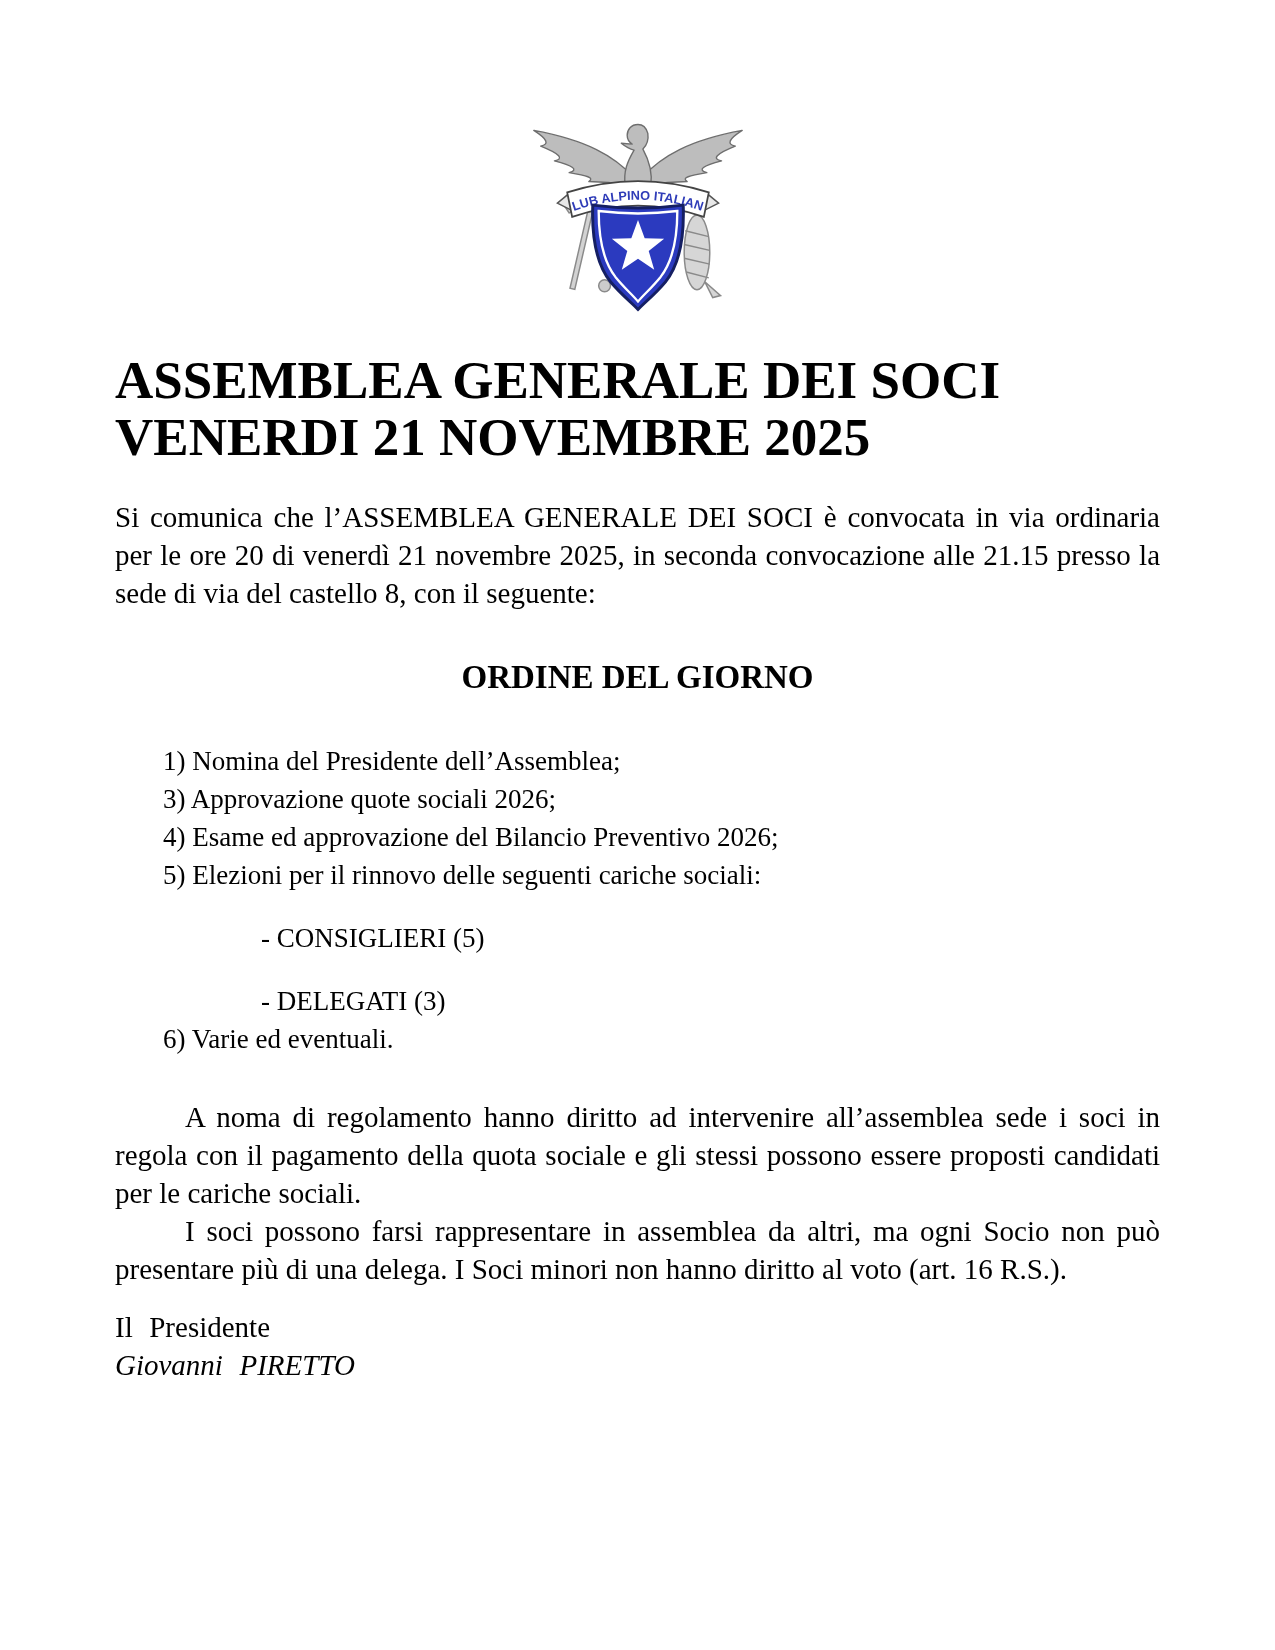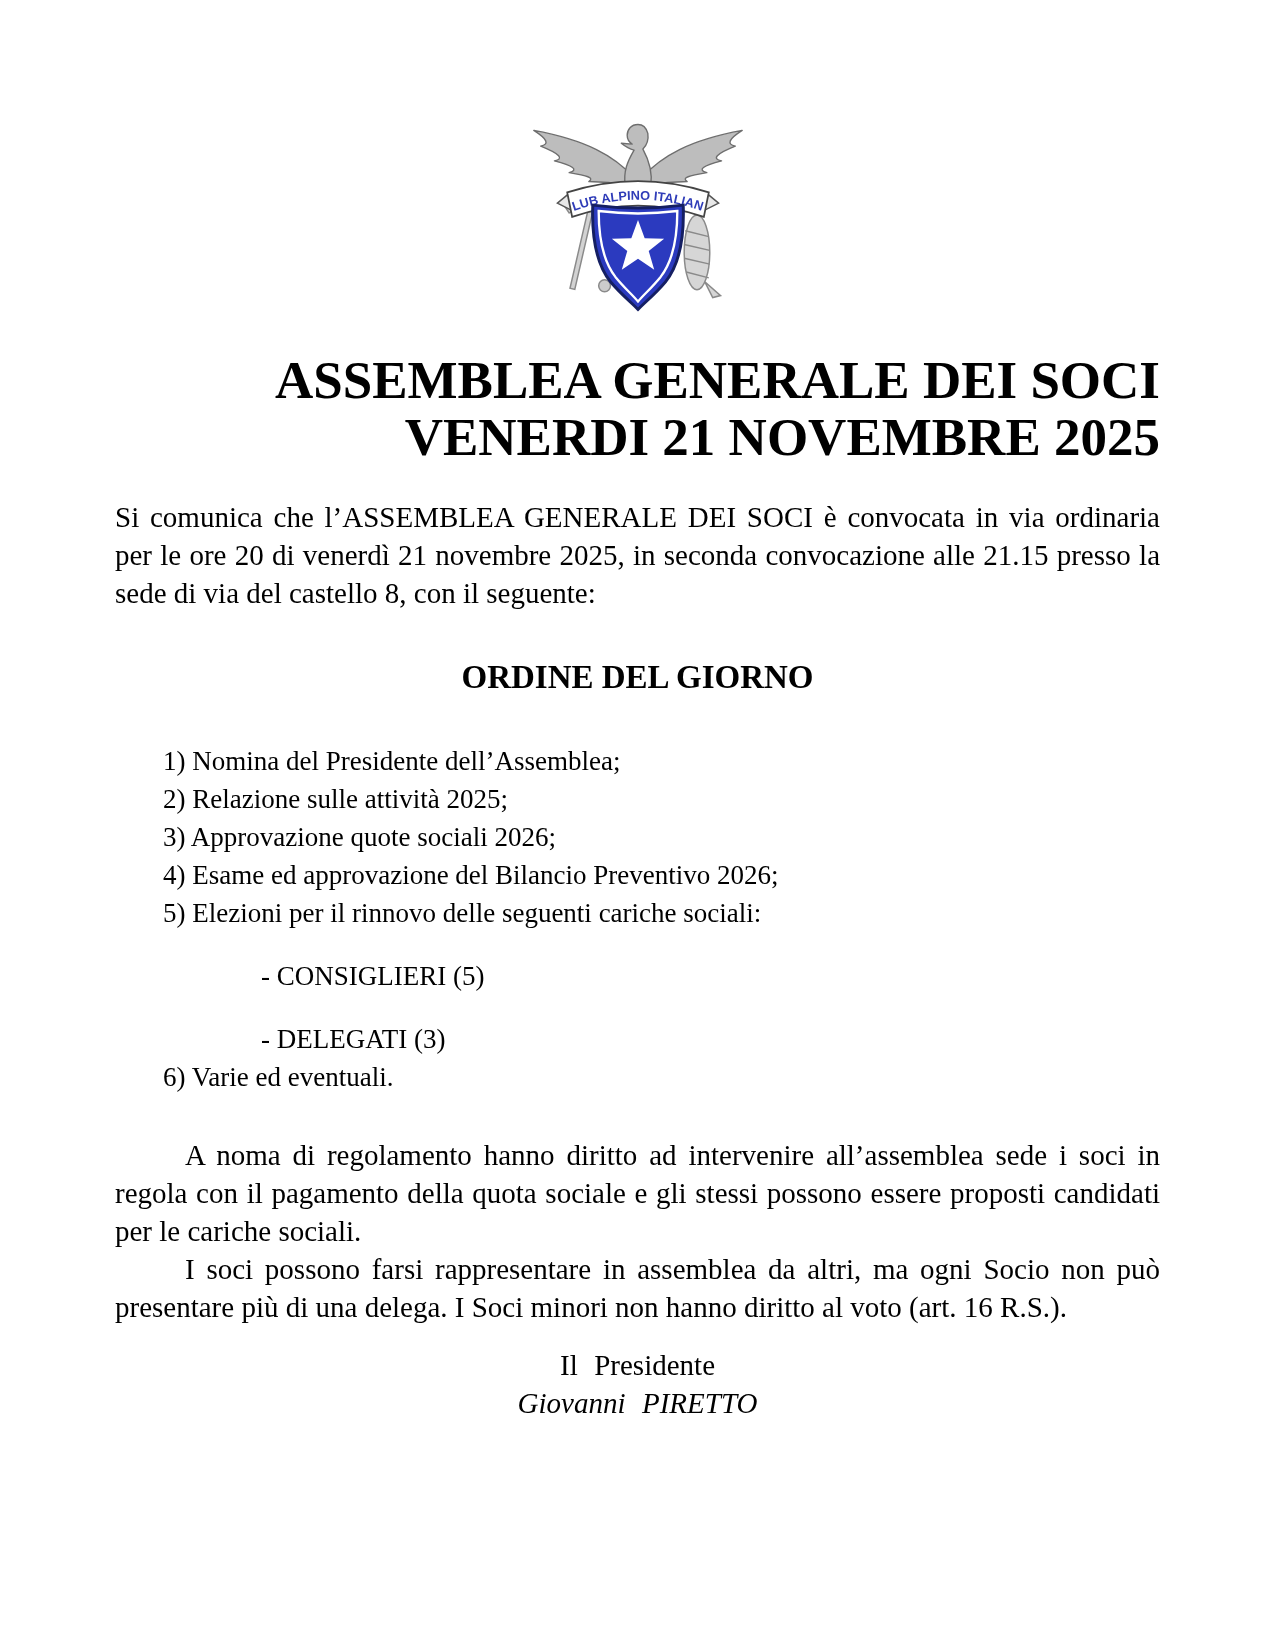--- a/index.html
+++ b/index.html
@@ -15,21 +15,21 @@
     color: #000000;
     overflow: hidden;
   }
   .logo-wrap {
     margin: 112px auto 0 auto;
     width: 232px;
     height: 202px;
   }
   .doc-title {
     margin: 38px 0 0 0;
-    text-align: right;
+    text-align: left;
     font-size: 53px;
     line-height: 57px;
     font-weight: bold;
     letter-spacing: 0px;
   }
   .intro {
     margin: 32px 0 0 0;
     font-size: 29px;
     line-height: 38px;
     text-align: justify;
@@ -51,21 +51,21 @@
   .body-par {
     margin: 0;
     font-size: 29px;
     line-height: 38px;
     text-align: justify;
     text-indent: 70px;
   }
   .body-par.first { margin-top: 40px; }
   .signature {
     margin: 20px 0 0 0;
-    text-align: center;
+    text-align: left;
     font-size: 29px;
     line-height: 38px;
     word-spacing: 0.32em;
   }
   .signature .sig-name { font-style: italic; }
 </style>
 </head>
 <body>
 
 <div class="page">
@@ -114,21 +114,20 @@
   </h1>
 
   <p class="intro">Si comunica che l’ASSEMBLEA GENERALE DEI SOCI è convocata in via ordinaria per le ore 20 di venerdì 21 novembre 2025, in seconda convocazione alle 21.15 presso la sede di via del castello 8, con il seguente:</p>
 
   <h2 class="agenda-heading">ORDINE DEL GIORNO</h2>
 
   <div class="agenda">
 
       <div class="agenda-item">1) Nomina del Presidente dell’Assemblea;</div>
 
-      <div class="agenda-item">2) Relazione sulle attività 2025;</div>
 
       <div class="agenda-item">3) Approvazione quote sociali 2026;</div>
 
       <div class="agenda-item">4) Esame ed approvazione del Bilancio Preventivo 2026;</div>
 
       <div class="agenda-item">5) Elezioni per il rinnovo delle seguenti cariche sociali:</div>
 
       <div class="agenda-item level-1">- CONSIGLIERI (5)</div>
 
       <div class="agenda-item level-1">- DELEGATI (3)</div>

